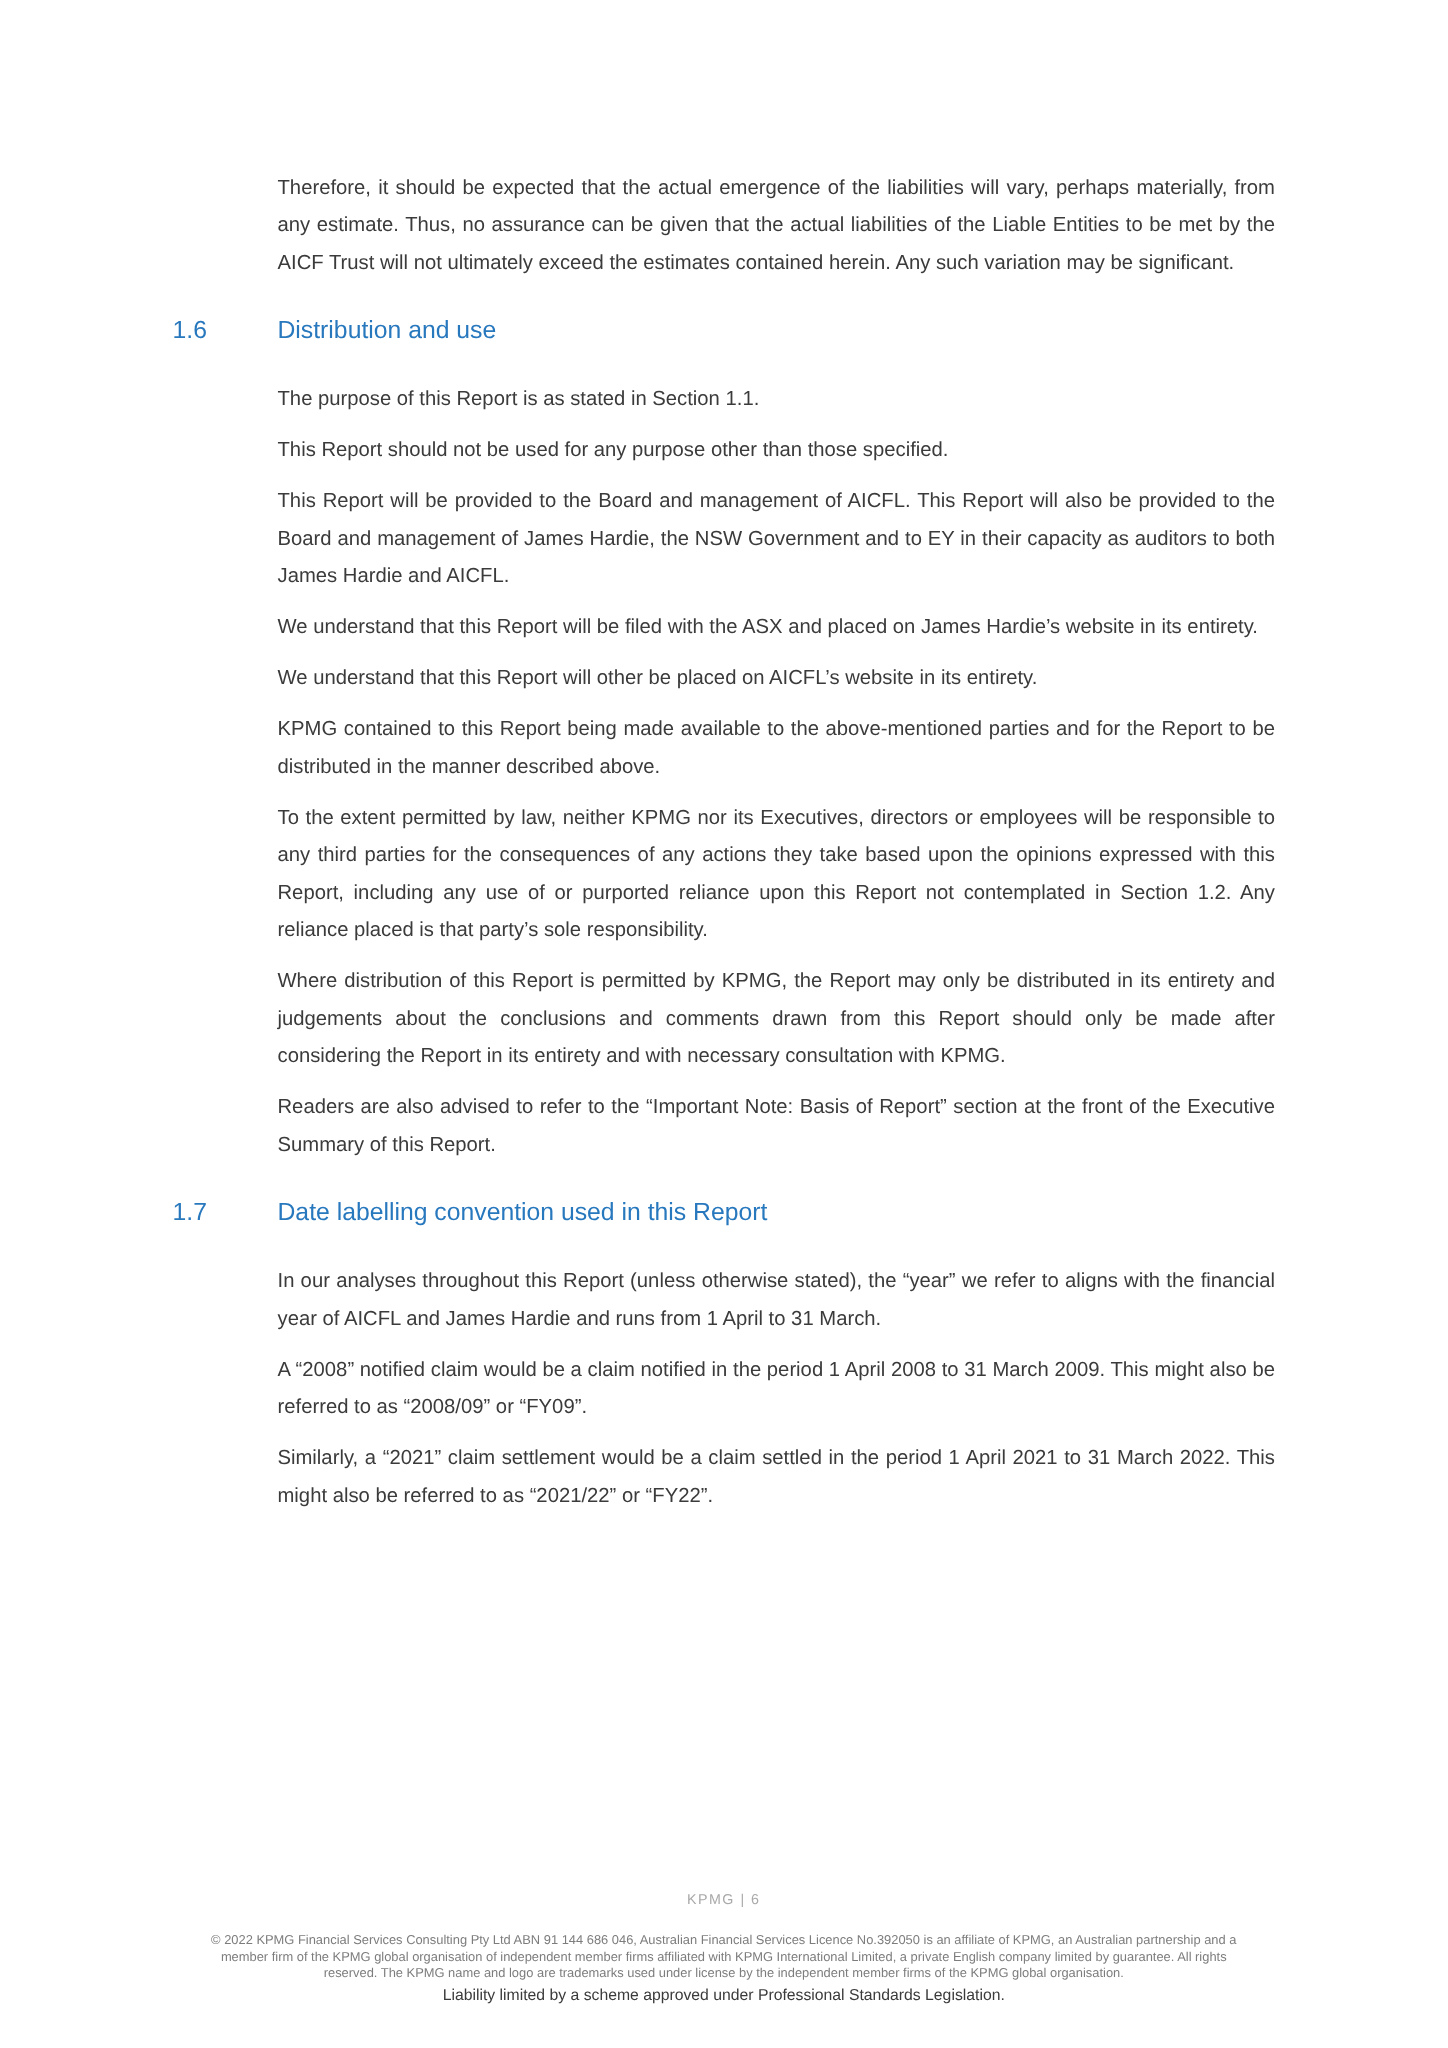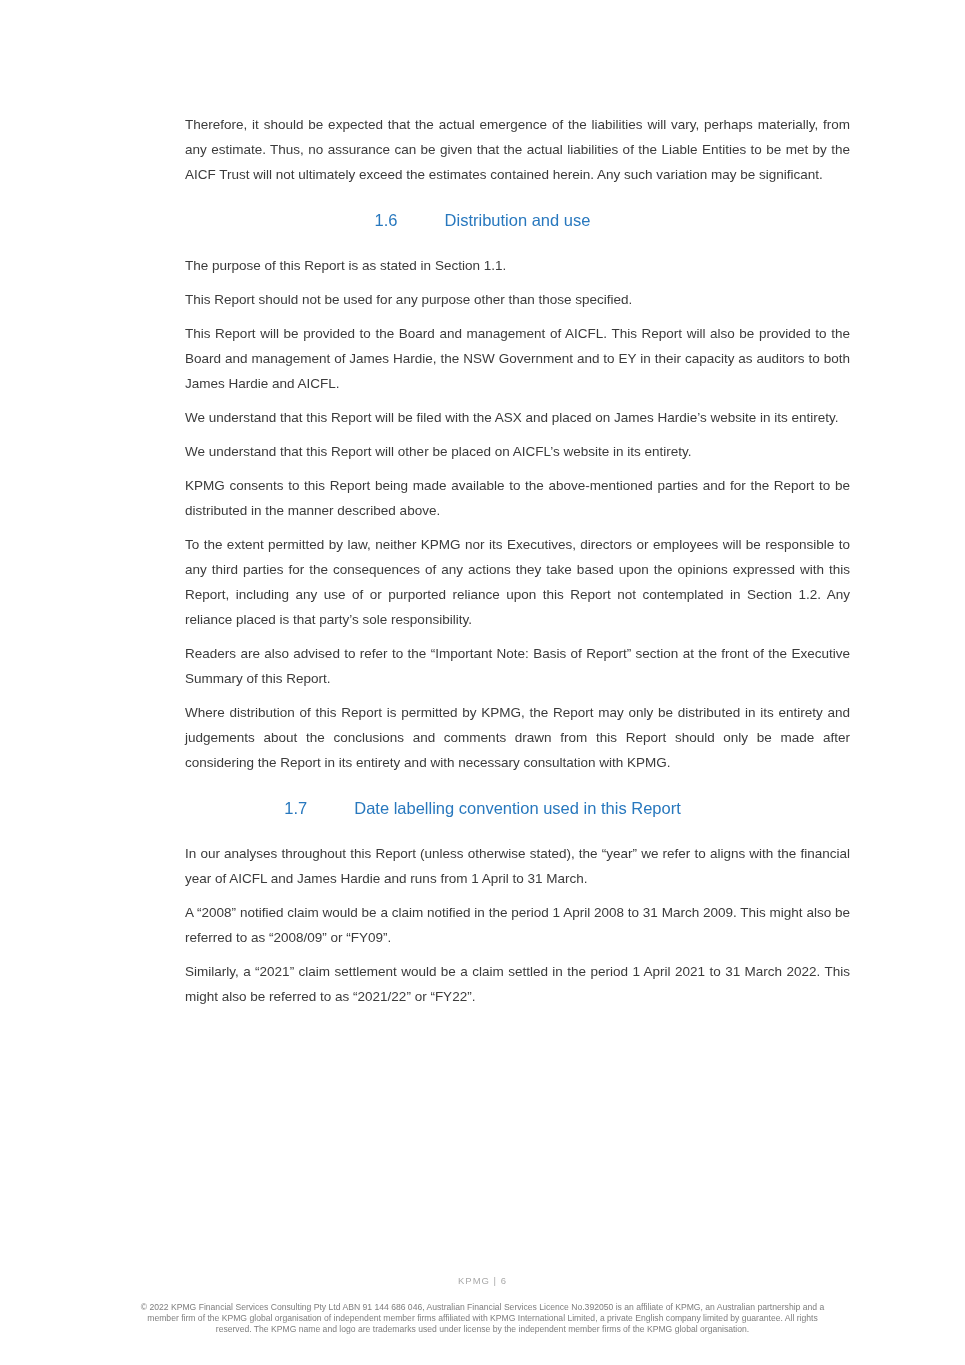--- a/index.html
+++ b/index.html
@@ -28,21 +28,20 @@
     color: #3b3b3b;
   }
   .section-heading {
     display: flex;
     align-items: baseline;
     margin: 21px 0 21px 0;
     color: #2878be;
     font-size: 16.5px;
     line-height: 24px;
     font-weight: 400;
-    justify-content: center;
   }
   .section-heading .num {
     flex: 0 0 70px;
   }
   .footer {
     position: absolute;
     left: 0;
     bottom: 28px;
     width: 100%;
     text-align: center;
@@ -78,33 +77,34 @@
 
     <h2 class="section-heading">
       <span class="num">1.6</span>
       <span class="title">Distribution and use</span>
     </h2>
     <p class="body-par">The purpose of this Report is as stated in Section 1.1.</p>
     <p class="body-par">This Report should not be used for any purpose other than those specified.</p>
     <p class="body-par">This Report will be provided to the Board and management of AICFL. This Report will also be provided to the Board and management of James Hardie, the NSW Government and to EY in their capacity as auditors to both James Hardie and AICFL.</p>
     <p class="body-par">We understand that this Report will be filed with the ASX and placed on James Hardie’s website in its entirety.</p>
     <p class="body-par">We understand that this Report will other be placed on AICFL’s website in its entirety.</p>
-    <p class="body-par">KPMG consents to this Report being made available to the above-mentioned parties and for the Report to be distributed in the manner described above.</p>
+    <p class="body-par">KPMG contained to this Report being made available to the above-mentioned parties and for the Report to be distributed in the manner described above.</p>
     <p class="body-par">To the extent permitted by law, neither KPMG nor its Executives, directors or employees will be responsible to any third parties for the consequences of any actions they take based upon the opinions expressed with this Report, including any use of or purported reliance upon this Report not contemplated in Section 1.2. Any reliance placed is that party’s sole responsibility.</p>
+    <p class="body-par">Where distribution of this Report is permitted by KPMG, the Report may only be distributed in its entirety and judgements about the conclusions and comments drawn from this Report should only be made after considering the Report in its entirety and with necessary consultation with KPMG.</p>
     <p class="body-par">Readers are also advised to refer to the “Important Note: Basis of Report” section at the front of the Executive Summary of this Report.</p>
-    <p class="body-par">Where distribution of this Report is permitted by KPMG, the Report may only be distributed in its entirety and judgements about the conclusions and comments drawn from this Report should only be made after considering the Report in its entirety and with necessary consultation with KPMG.</p>
 
     <h2 class="section-heading">
       <span class="num">1.7</span>
       <span class="title">Date labelling convention used in this Report</span>
     </h2>
     <p class="body-par">In our analyses throughout this Report (unless otherwise stated), the “year” we refer to aligns with the financial year of AICFL and James Hardie and runs from 1 April to 31 March.</p>
     <p class="body-par">A “2008” notified claim would be a claim notified in the period 1 April 2008 to 31 March 2009. This might also be referred to as “2008/09” or “FY09”.</p>
     <p class="body-par">Similarly, a “2021” claim settlement would be a claim settled in the period 1 April 2021 to 31 March 2022. This might also be referred to as “2021/22” or “FY22”.</p>
 
 
   </div>
 
   <div class="footer">
     <div class="page-label">KPMG  |  6</div>
     <div class="disclaimer">© 2022 KPMG Financial Services Consulting Pty Ltd ABN 91 144 686 046, Australian Financial Services Licence No.392050 is an affiliate of KPMG, an Australian partnership and a member firm of the KPMG global organisation of independent member firms affiliated with KPMG International Limited, a private English company limited by guarantee. All rights reserved. The KPMG name and logo are trademarks used under license by the independent member firms of the KPMG global organisation.</div>
+    <div class="liability">Liability limited by a scheme approved under Professional Standards Legislation.</div>
   </div>
 </div>
 
 </body></html>

